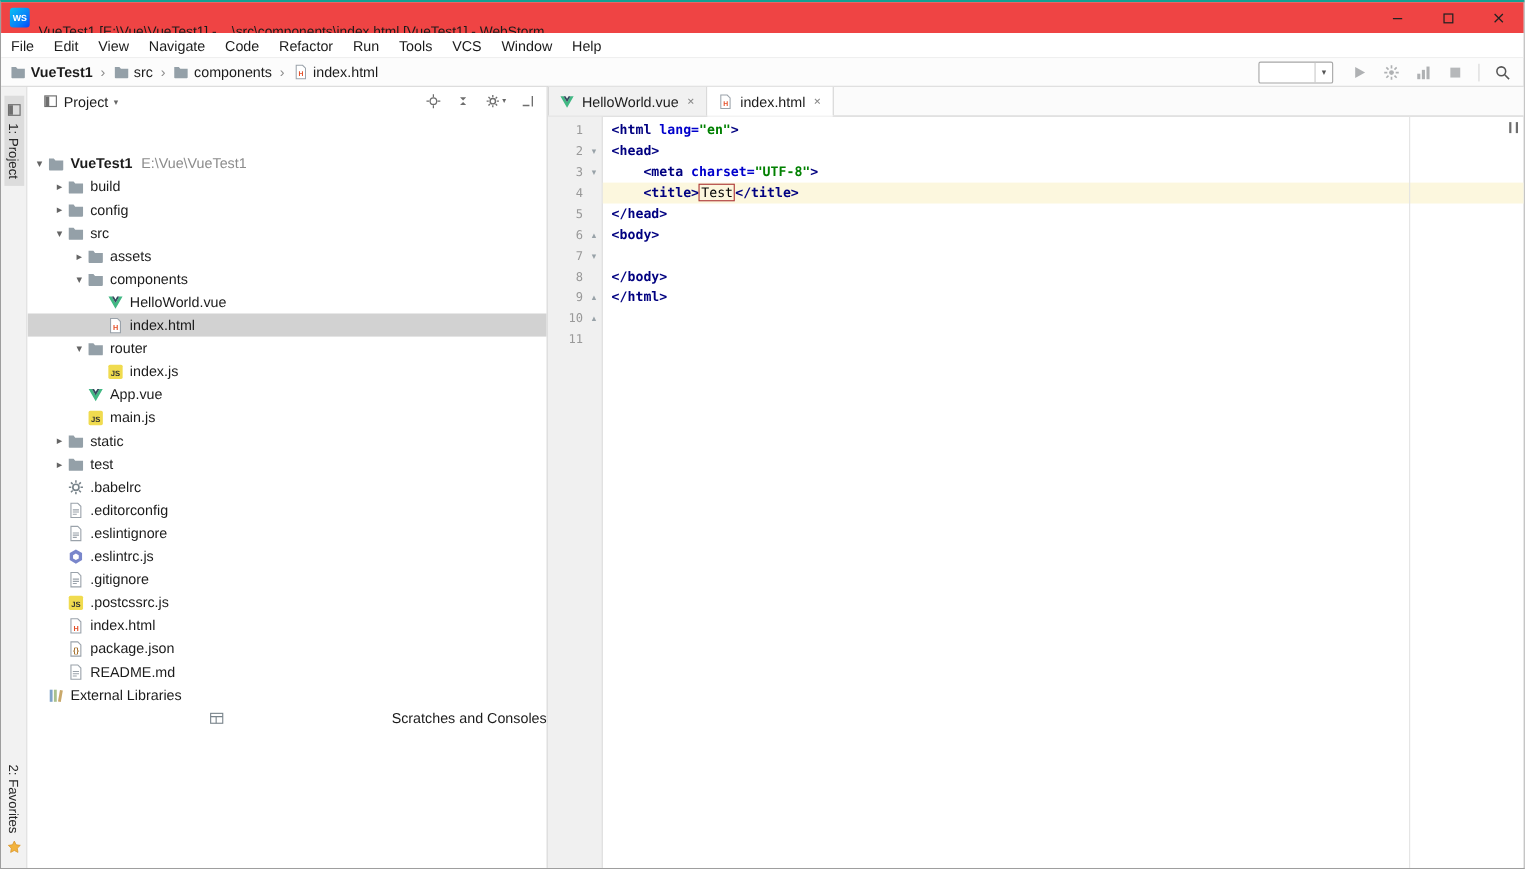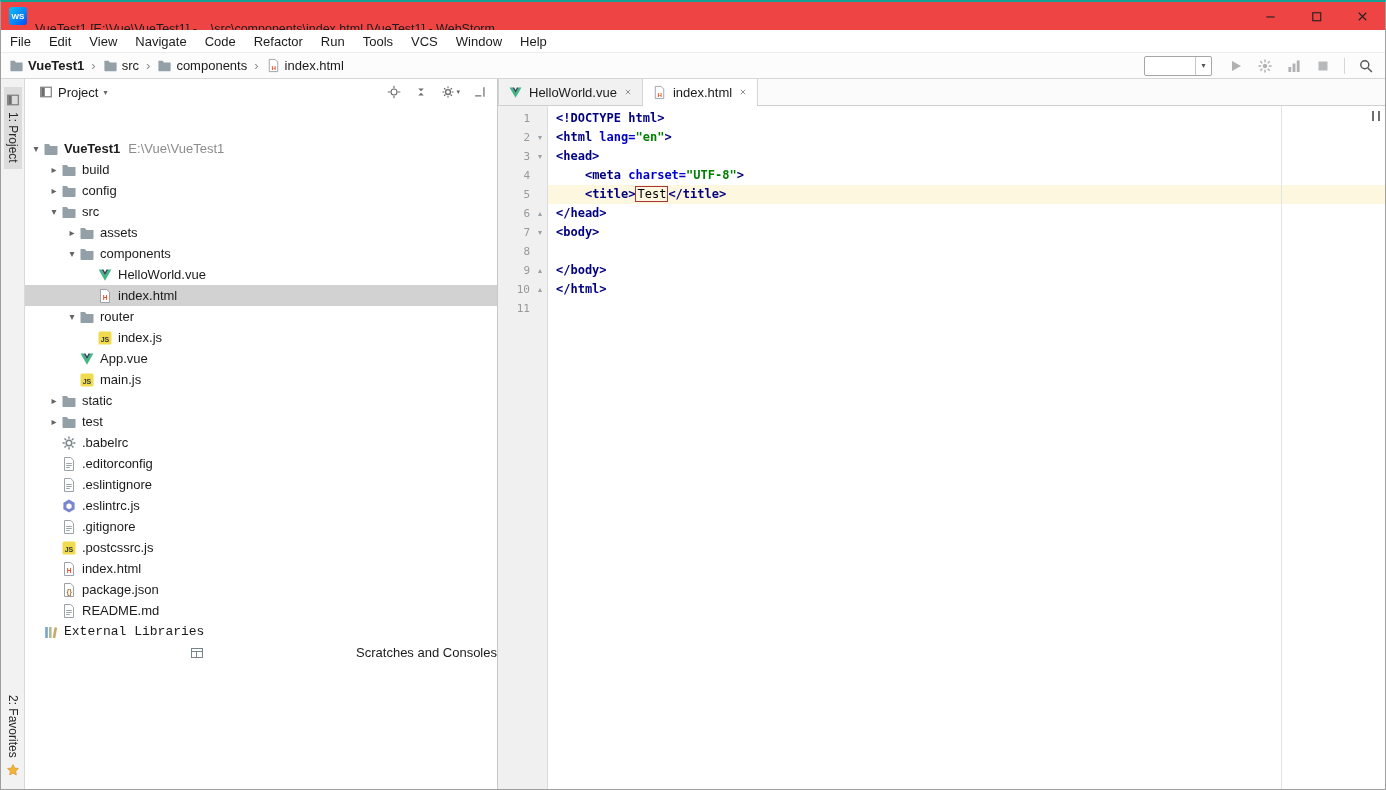--- a/index.html
+++ b/index.html
@@ -505,21 +505,21 @@
           <div class="tree-row" style="padding-left: 22px;">
             <span class="chev"></span>
             <span class="ticon">
               <svg viewBox="0 0 16 16">
                 <path fill="#FFF" stroke="#9AA2AA" d="M3.5 1.5h6.2l2.8 2.8v10.2h-9z"></path>
                 <path fill="none" stroke="#9AA2AA" d="M5.2 7.5h5.6M5.2 9.5h5.6M5.2 11.5h3.6"></path>
               </svg>
             </span>
             <span class="tlabel">README.md</span>
           </div>
-          <div class="tree-row" style="padding-left: 4px; font-family: Liberation Mono, monospace;">
+          <div class="tree-row" style="padding-left: 4px;">
             <span class="chev"></span>
             <span class="ticon">
               <svg viewBox="0 0 16 16">
                 <rect x="2.2" y="3" width="2.6" height="11" fill="#7FA3C8"></rect>
                 <rect x="6" y="3" width="2.6" height="11" fill="#A8C08F"></rect>
                 <rect x="10.6" y="3.4" width="2.6" height="10.6" fill="#C9A86A" transform="rotate(10 11.9 8.7)"></rect>
               </svg>
             </span>
             <span class="tlabel">External Libraries</span>
           </div>
@@ -608,21 +608,20 @@
             <div class="gutter-line">
               <span class="lnum">10</span>
               <span class="fold">▴</span>
             </div>
             <div class="gutter-line">
               <span class="lnum">11</span>
               <span class="fold"></span>
             </div>
           </div>
         <div class="code">
-            <div class="code-line"><span class="sg-tag">&lt;!DOCTYPE html&gt;</span></div>
             <div class="code-line"><span class="sg-tag">&lt;html </span><span class="sg-attr">lang=</span><span class="sg-val">"en"</span><span class="sg-tag">&gt;</span></div>
             <div class="code-line"><span class="sg-tag">&lt;head&gt;</span></div>
             <div class="code-line"><span class="sg-plain">    </span><span class="sg-tag">&lt;meta </span><span class="sg-attr">charset=</span><span class="sg-val">"UTF-8"</span><span class="sg-tag">&gt;</span></div>
             <div class="code-line current"><span class="sg-plain">    </span><span class="sg-tag">&lt;title&gt;</span><span class="sg-box">Test</span><span class="sg-tag">&lt;/title&gt;</span></div>
             <div class="code-line"><span class="sg-tag">&lt;/head&gt;</span></div>
             <div class="code-line"><span class="sg-tag">&lt;body&gt;</span></div>
             <div class="code-line"></div>
             <div class="code-line"><span class="sg-tag">&lt;/body&gt;</span></div>
             <div class="code-line"><span class="sg-tag">&lt;/html&gt;</span></div>
             <div class="code-line"></div>

